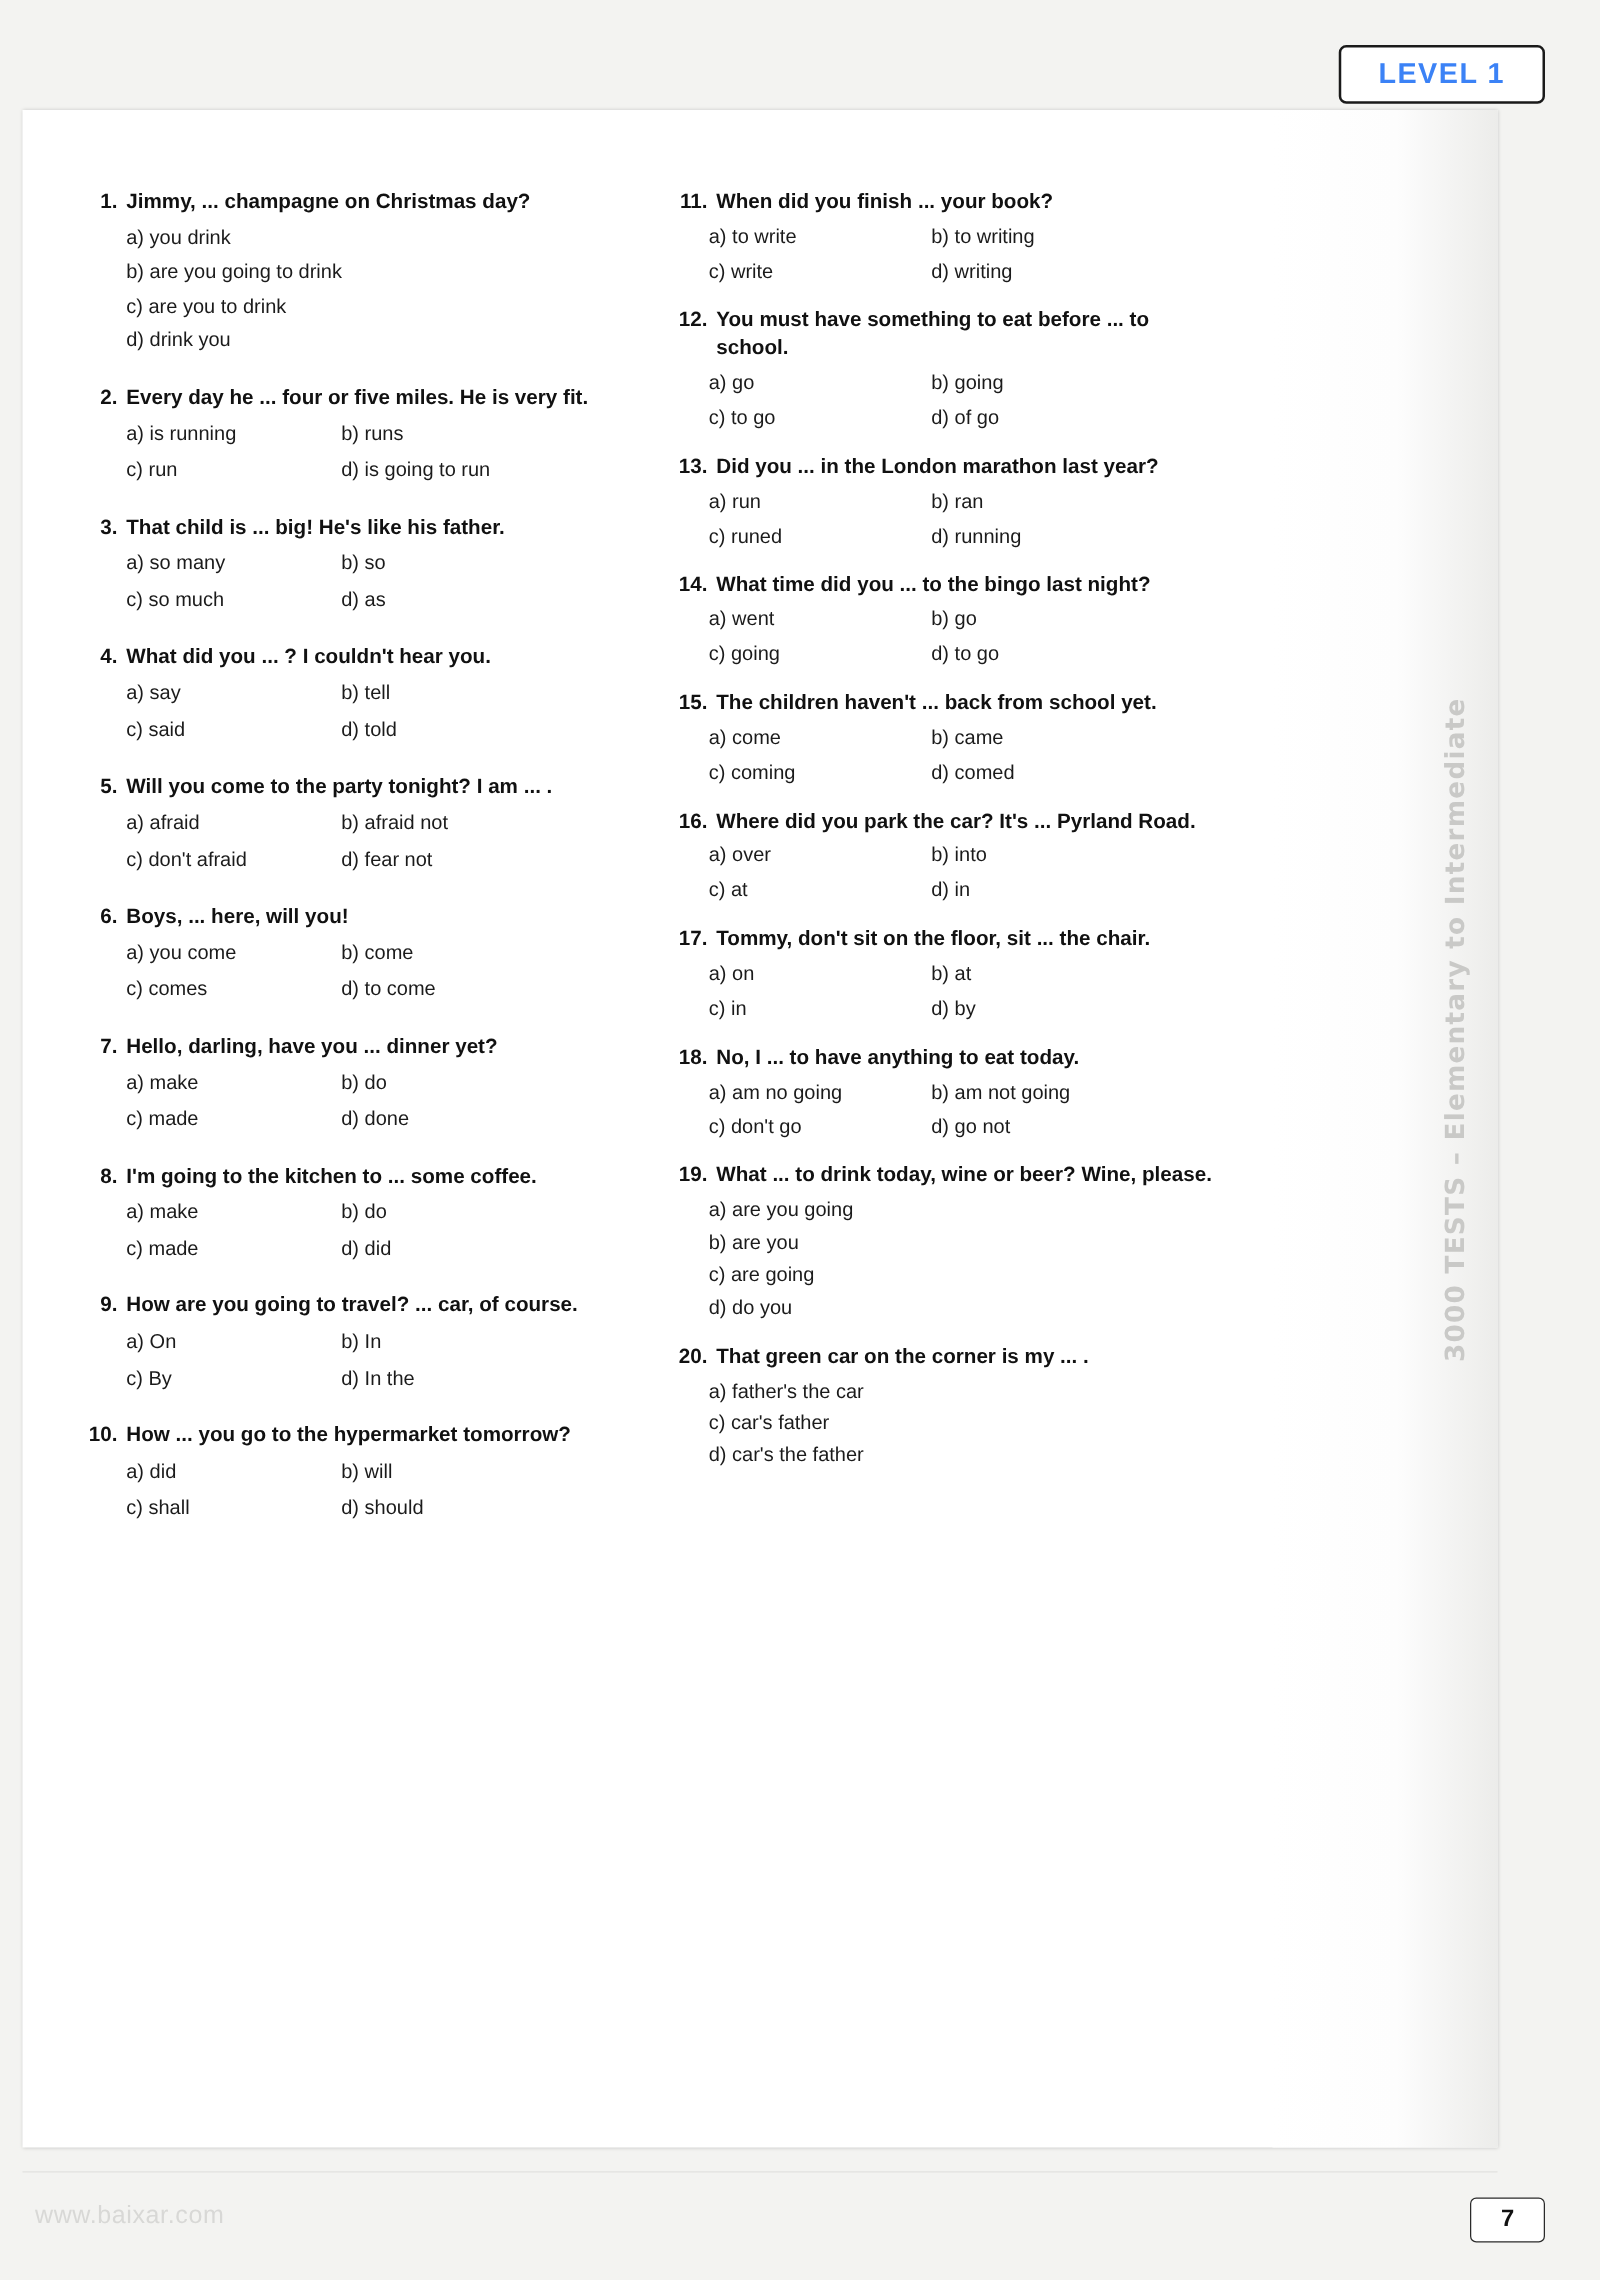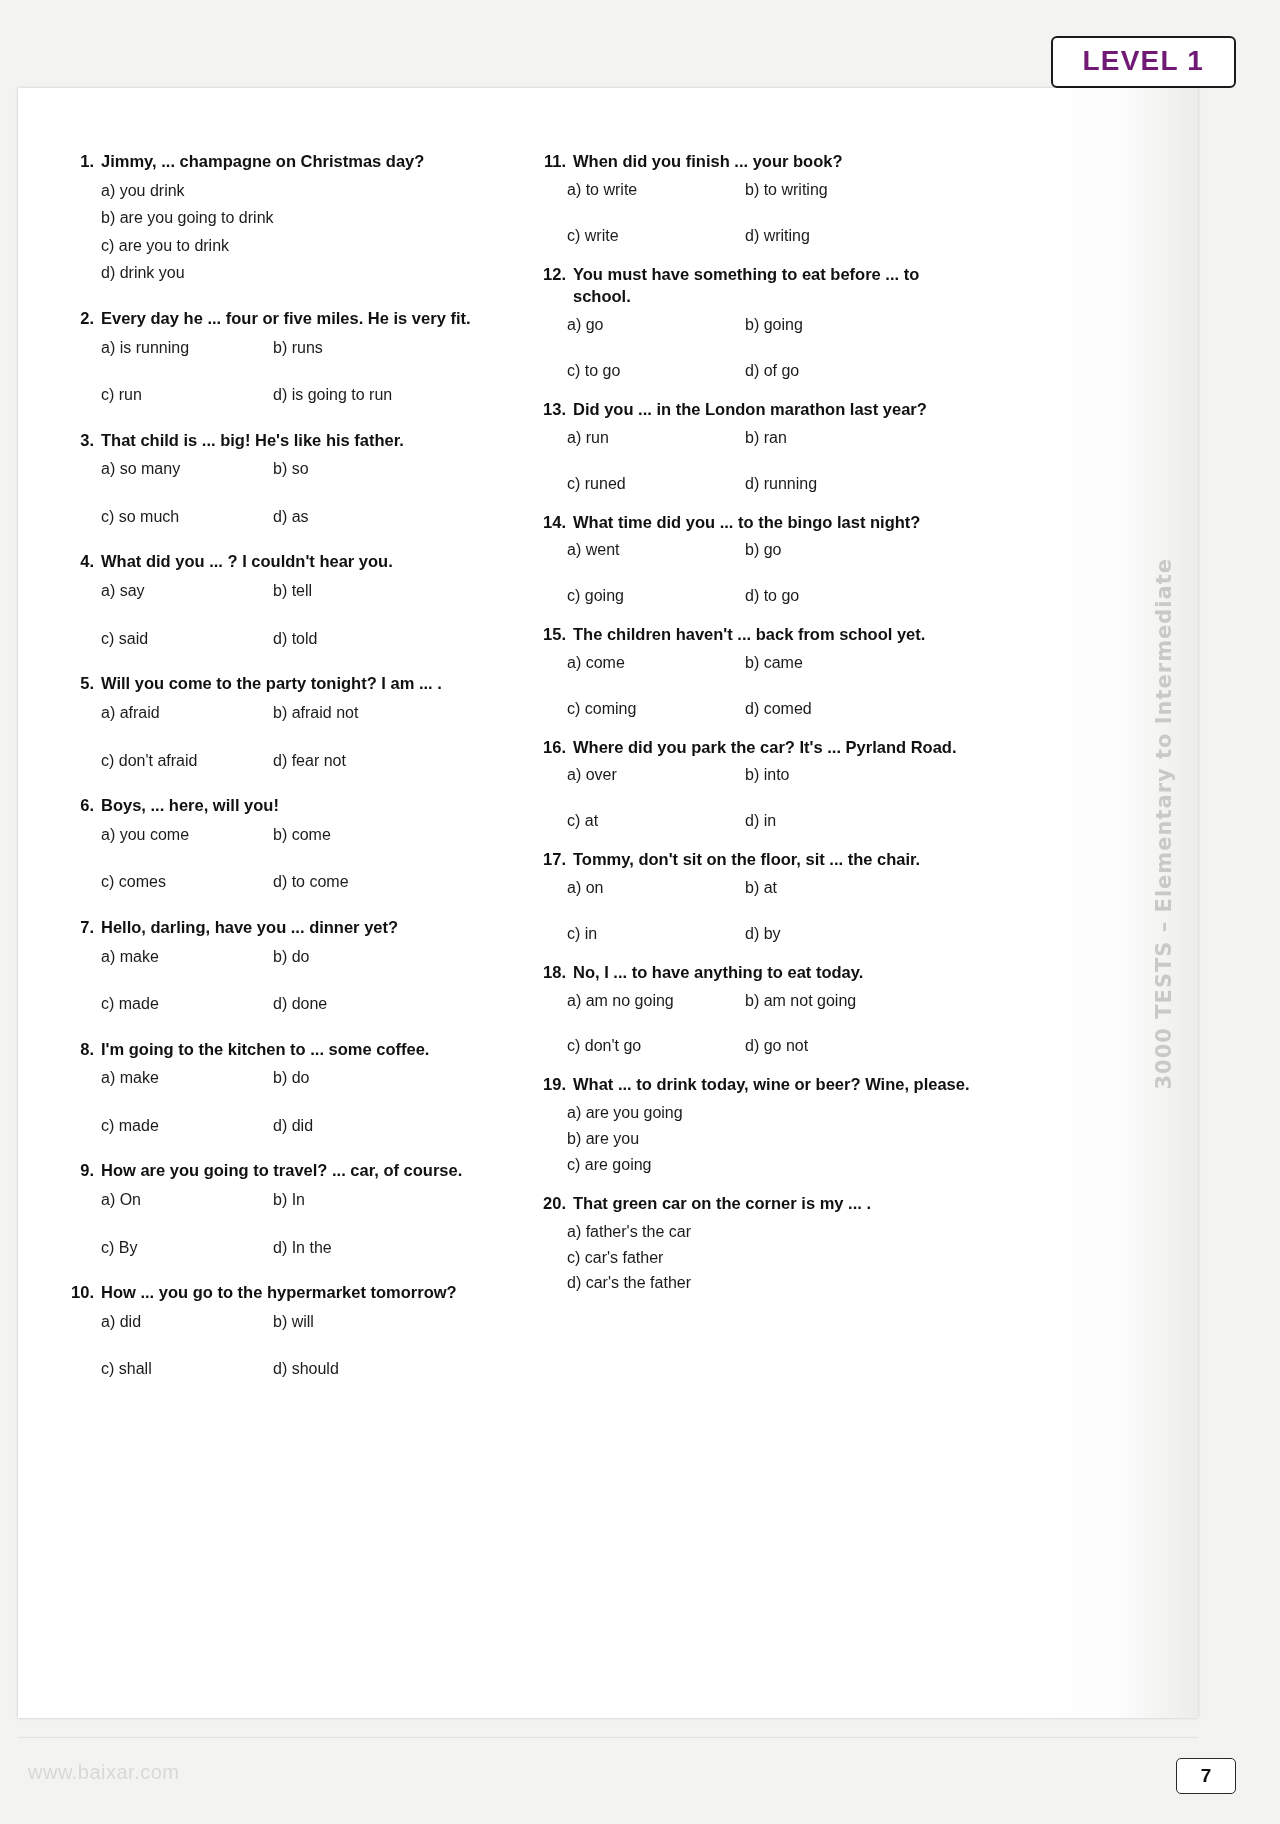--- a/index.html
+++ b/index.html
@@ -38,24 +38,24 @@
     background: linear-gradient(to right, #ffffff 0%, #fdfdfd 55%, #ececea 100%);
   }
   .level-badge {
     position: absolute;
     right: 44px;
     top: 36px;
     border: 2px solid #1a1a1a;
     border-radius: 6px;
     padding: 7px 30px 9px 30px;
     background: #ffffff;
-    font-size: 28px;
+    font-size: 23px;
     font-weight: bold;
     letter-spacing: 1.2px;
-    color: #701a75;
+    color: #3b82f6;
   }
   .columns {
     position: absolute;
     left: 0;
     top: 0;
     width: 100%;
     height: 100%;
   }
   .col {
     position: absolute;
@@ -83,21 +83,21 @@
   }
   .q-text { flex: 1 1 auto; }
 
   .opts {
     margin-top: 4px;
     padding-left: 37px;
   }
   .opts.grid2 {
     display: grid;
     grid-template-columns: 172px 1fr;
-    row-gap: 20px;
+    row-gap: 2px;
   }
   .opts.list1 {
     display: block;
   }
   .opt {
     font-size: 16px;
     font-weight: normal;
     line-height: 1.72;
     color: #1b1b1b;
   }
@@ -384,20 +384,21 @@
           </div>
           <div class="q">
             <div class="q-stem">
               <span class="q-num">19.</span>
               <span class="q-text">What ... to drink today, wine or beer? Wine, please.</span>
             </div>
             <div class="opts list1">
               <div class="opt">a) are you going</div>
               <div class="opt">b) are you</div>
               <div class="opt">c) are going</div>
+              <div class="opt">d) do you</div>
             </div>
           </div>
           <div class="q">
             <div class="q-stem">
               <span class="q-num">20.</span>
               <span class="q-text">That green car on the corner is my ... .</span>
             </div>
             <div class="opts list1">
               <div class="opt">a) father's the car</div>
               <div class="opt">c) car's father</div>

